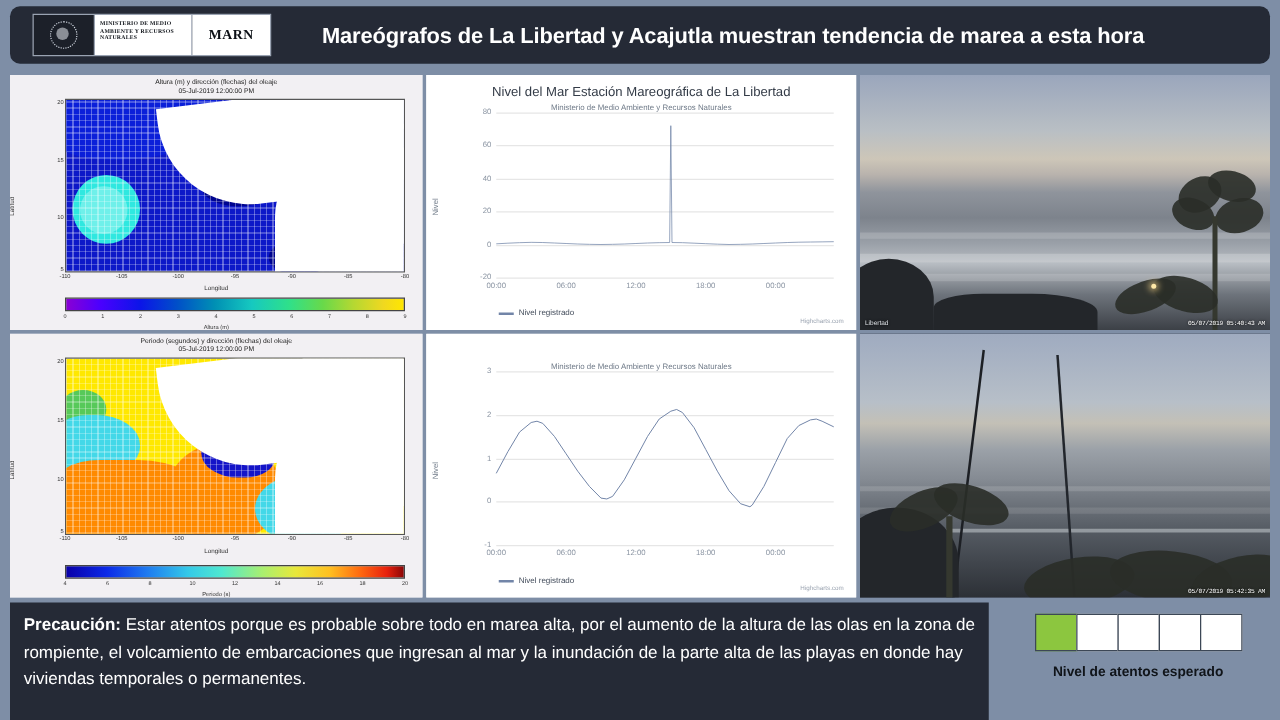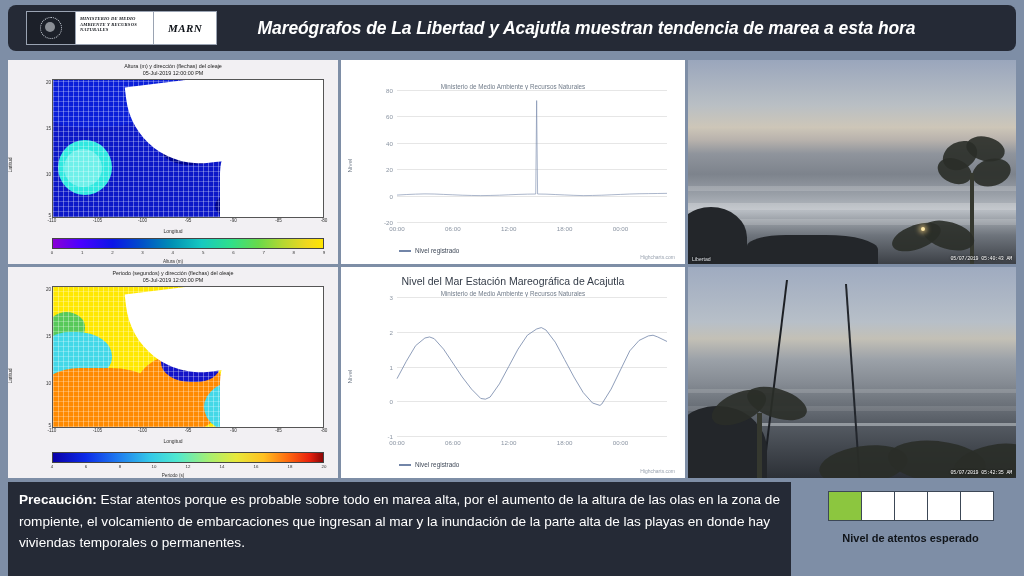--- a/index.html
+++ b/index.html
@@ -7,21 +7,21 @@
     width:1024px;height:576px;
     background:#7e8ea6;
     font-family:"Liberation Sans",sans-serif;
     overflow:hidden;
     position:relative;
   }
   
   .header{
     position:absolute;left:8px;top:5px;width:1008px;height:46px;
     background:#252a36;border-radius:8px;
-    display:flex;align-items:center;font-style:italic;
+    display:flex;align-items:center;
   }
   .logo-block{
     display:flex;margin-left:18px;height:32px;
     border:1px solid #9aa3b2;background:#1c2029;
   }
   .logo-seal{
     width:48px;height:32px;display:flex;align-items:center;justify-content:center;
     border-right:1px solid #9aa3b2;
   }
   .seal-circle{
@@ -282,20 +282,21 @@
         <span style="left:75%">16</span>
           <span style="left:87.5%">18</span>
         <span style="left:100%">20</span>
       </div>
       <div class="cbar-title">Periodo (s)</div>
     </div>
   </div>
 
   <div class="panel p-tm">
     <div class="hc">
+      <div class="hc-title">Nivel del Mar Estación Mareográfica de La Libertad</div>
       <div class="hc-sub">Ministerio de Medio Ambiente y Recursos Naturales</div>
       <div class="hc-ylab">Nivel</div>
       <div class="hc-yticks" id="lib-yticks">
           <span style="top: 100%;">-20</span>
           <span style="top: 80%;">0</span>
           <span style="top: 60%;">20</span>
           <span style="top: 40%;">40</span>
           <span style="top: 20%;">60</span>
           <span style="top: 0%;">80</span>
         </div>
@@ -322,21 +323,20 @@
       <div class="hc-legend">
         <span class="lk"></span>
         <span class="lt">Nivel registrado</span>
       </div>
       <div class="hc-credit">Highcharts.com</div>
     </div>
   </div>
 
   <div class="panel p-bm">
     <div class="hc">
-      <div class="hc-title">Nivel del Mar Estación Mareográfica de Acajutla</div>
       <div class="hc-sub">Ministerio de Medio Ambiente y Recursos Naturales</div>
       <div class="hc-ylab">Nivel</div>
       <div class="hc-yticks" id="aca-yticks">
           <span style="top: 100%;">-1</span>
           <span style="top: 75%;">0</span>
           <span style="top: 50%;">1</span>
           <span style="top: 25%;">2</span>
           <span style="top: 0%;">3</span>
         </div>
       <div class="hc-plot">

